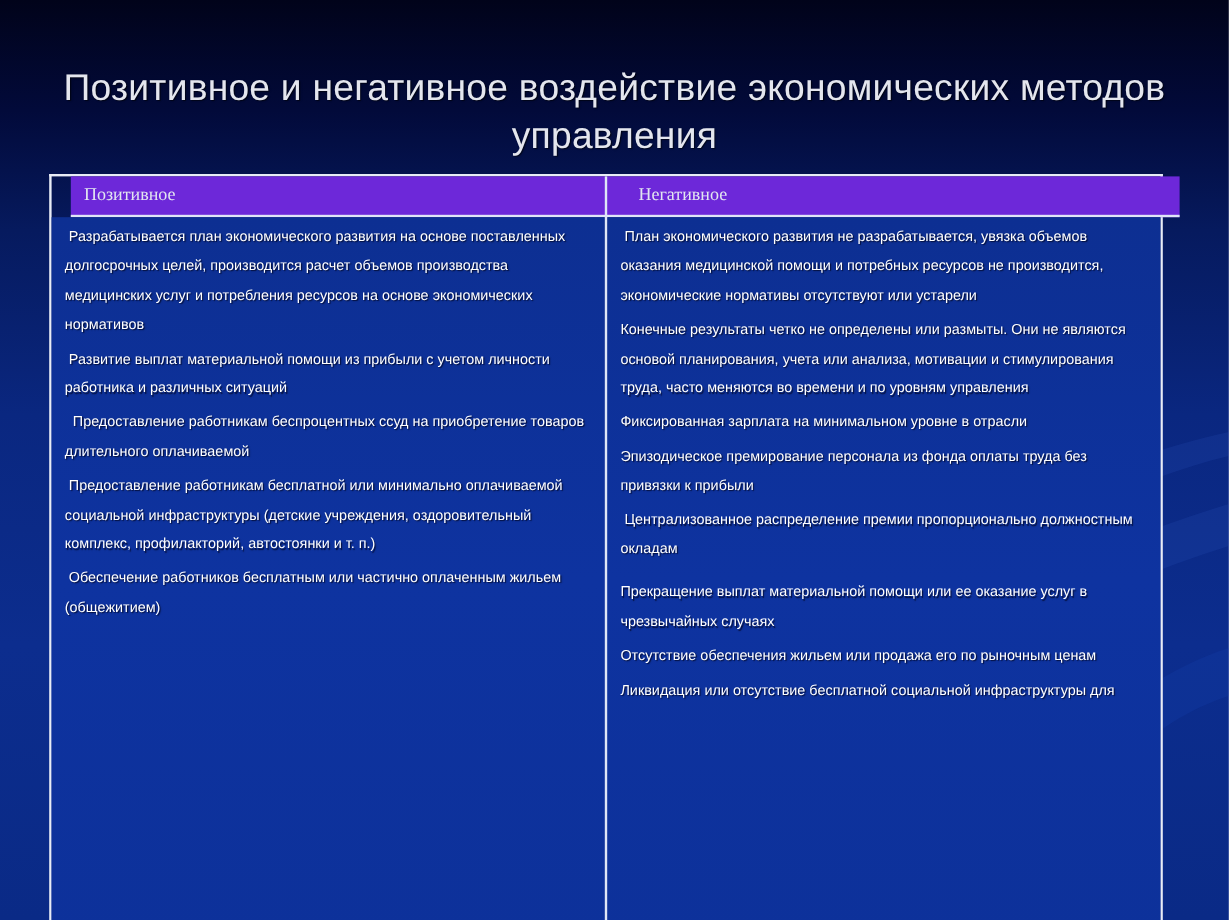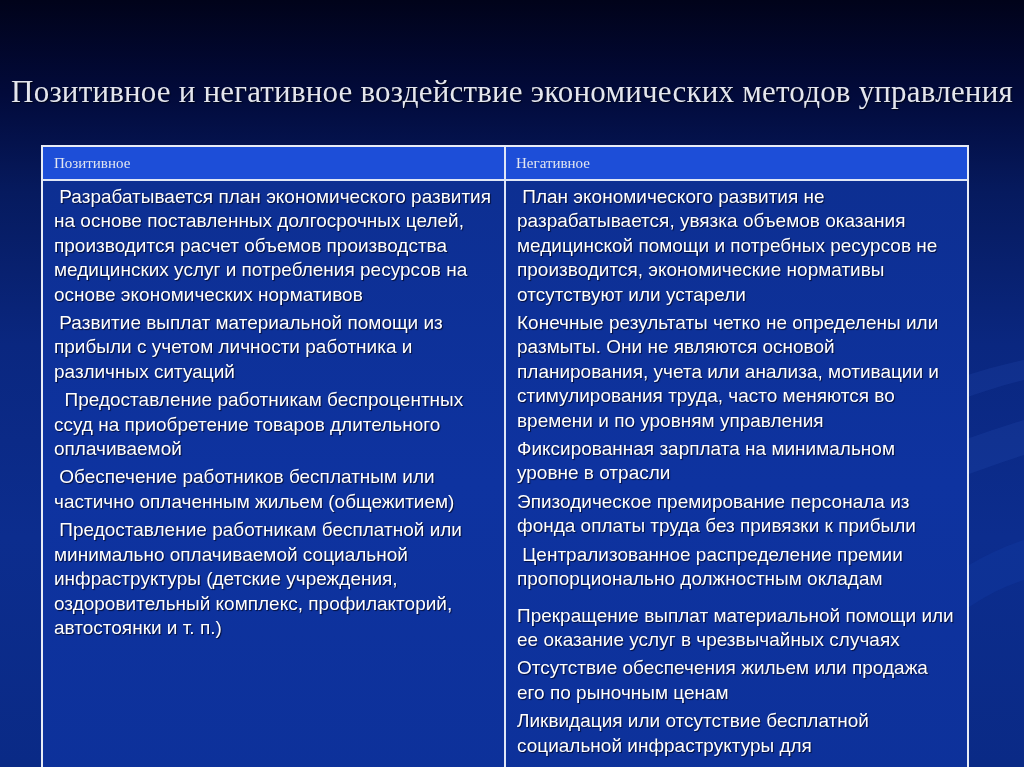--- a/index.html
+++ b/index.html
@@ -14,47 +14,47 @@
       background: linear-gradient(180deg, #01031a 0%, #020a3a 12%, #061a5e 25%, #0a2780 45%, #0c2d8e 70%, #0a2a86 100%);
       font-family: "Liberation Sans", sans-serif;
     }
     .swoosh {
       position: absolute;
       pointer-events: none;
     }
     .slide-title {
       position: absolute;
       left: 0;
-      top: 72px;
+      top: 53px;
       width: 1024px;
       text-align: center;
-      font-family: Liberation Serif, serif;
+      font-family: Liberation Sans, sans-serif;
       font-size: 31px;
       line-height: 40px;
       color: #e4e6ee;
       letter-spacing: 0.2px;
       text-shadow: 1px 1px 1px rgba(0,0,0,0.6);
     }
     .table {
       position: absolute;
       left: 41px;
       top: 145px;
       width: 928px;
       height: 640px;
       border: 2px solid #e8ecf6;
       border-bottom: none;
       box-sizing: border-box;
     }
     .header-row {
       position: absolute;
-      left: 0;
+      left: 16px;
       top: 0;
       width: 100%;
       height: 34px;
-      background: #1d4ed8;
+      background: #6d28d9;
       border-bottom: 2px solid #dfe6f7;
       box-sizing: border-box;
     }
     .header-cell {
       position: absolute;
       top: 0;
       height: 32px;
       line-height: 32px;
       font-family: "Liberation Serif", "DejaVu Serif", serif;
       font-size: 15px;
@@ -77,21 +77,21 @@
       top: 34px;
       bottom: 0;
       background: linear-gradient(180deg, #0d2f92 0%, #0e33a0 50%, #0d319a 100%);
       box-sizing: border-box;
       padding: 4px 10px 0 11px;
     }
     .body-cell.left { left: 0; width: 461px; }
     .body-cell.right { left: 463px; width: 461px; }
     .item {
       color: #ffffff;
-      font-size: 19px;
+      font-size: 12px;
       line-height: 24.4px;
       text-shadow: 1px 1px 1px rgba(0,0,20,0.75);
       margin-bottom: 4px;
       white-space: pre-wrap;
     }
     .item.tight { margin-bottom: 12px; }
   </style>
 </head>
 <body>
 
@@ -106,22 +106,22 @@
 <div class="table">
   <div class="header-row">
     <div class="header-cell left">Позитивное</div>
     <div class="header-cell right">Негативное</div>
   </div>
 
   <div class="body-cell left">
     <div class="item"> Разрабатывается план экономического развития на основе поставленных долгосрочных целей, производится расчет объемов производства медицинских услуг и потребления ресурсов на основе экономических нормативов</div>
     <div class="item"> Развитие выплат материальной помощи из прибыли с учетом личности работника и различных ситуаций</div>
     <div class="item">  Предоставление работникам беспроцентных ссуд на приобретение товаров длительного оплачиваемой</div>
+    <div class="item"> Предоставление работникам бесплатной или минимально оплачиваемой социальной инфраструктуры (детские учреждения, оздоровительный комплекс, профилакторий, автостоянки и т. п.)</div>
     <div class="item"> Обеспечение работников бесплатным или частично оплаченным жильем (общежитием)</div>
-    <div class="item"> Предоставление работникам бесплатной или минимально оплачиваемой социальной инфраструктуры (детские учреждения, оздоровительный комплекс, профилакторий, автостоянки и т. п.)</div>
   </div>
 
   <div class="body-cell right">
     <div class="item"> План экономического развития не разрабатывается, увязка объемов оказания медицинской помощи и потребных ресурсов не производится, экономические нормативы отсутствуют или устарели</div>
     <div class="item">Конечные результаты четко не определены или размыты. Они не являются основой планирования, учета или анализа, мотивации и стимулирования труда, часто меняются во времени и по уровням управления</div>
     <div class="item">Фиксированная зарплата на минимальном уровне в отрасли</div>
     <div class="item">Эпизодическое премирование персонала из фонда оплаты труда без привязки к прибыли</div>
     <div class="item tight"> Централизованное распределение премии пропорционально должностным окладам</div>
     <div class="item">Прекращение выплат материальной помощи или ее оказание услуг в чрезвычайных случаях</div>
     <div class="item">Отсутствие обеспечения жильем или продажа его по рыночным ценам</div>

